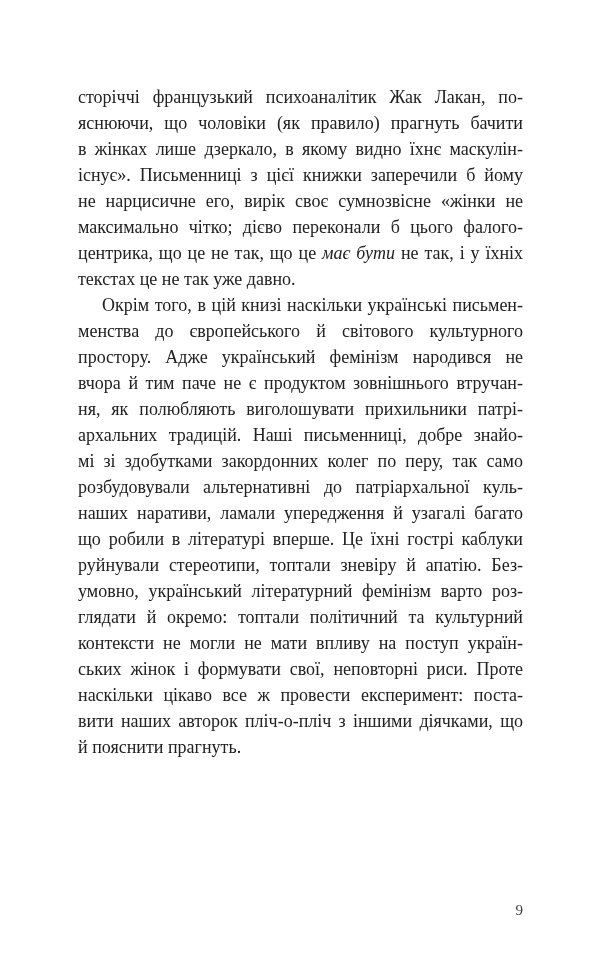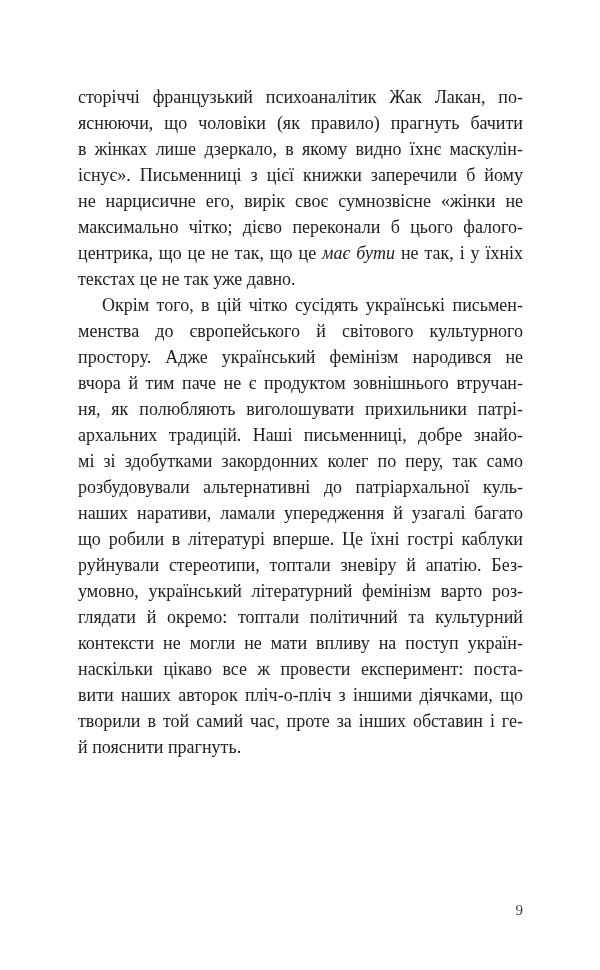--- a/index.html
+++ b/index.html
@@ -54,33 +54,33 @@
 <div class="page">
   <div class="text-block">
       <div class="line"><span>сторіччі французький психоаналітик Жак Лакан, по-</span></div>
       <div class="line"><span>яснюючи, що чоловіки (як правило) прагнуть бачити</span></div>
       <div class="line"><span>в жінках лише дзеркало, в якому видно їхнє маскулін-</span></div>
       <div class="line"><span>існує». Письменниці з цієї книжки заперечили б йому</span></div>
       <div class="line"><span>не нарцисичне его, вирік своє сумнозвісне «жінки не</span></div>
       <div class="line"><span>максимально чітко; дієво переконали б цього фалого-</span></div>
       <div class="line"><span>центрика, що це не так, що це </span><em>має бути</em><span> не так, і у їхніх</span></div>
       <div class="line para-end"><span>текстах це не так уже давно.</span></div>
-      <div class="line indent"><span>Окрім того, в цій чітко сусідять українські письмен-</span></div>
+      <div class="line indent"><span>Окрім того, в цій книзі наскільки українські письмен-</span></div>
       <div class="line"><span>менства до європейського й світового культурного</span></div>
       <div class="line"><span>простору. Адже український фемінізм народився не</span></div>
       <div class="line"><span>вчора й тим паче не є продуктом зовнішнього втручан-</span></div>
       <div class="line"><span>ня, як полюбляють виголошувати прихильники патрі-</span></div>
       <div class="line"><span>архальних традицій. Наші письменниці, добре знайо-</span></div>
       <div class="line"><span>мі зі здобутками закордонних колег по перу, так само</span></div>
       <div class="line"><span>розбудовували альтернативні до патріархальної куль-</span></div>
       <div class="line"><span>наших наративи, ламали упередження й узагалі багато</span></div>
       <div class="line"><span>що робили в літературі вперше. Це їхні гострі каблуки</span></div>
       <div class="line"><span>руйнували стереотипи, топтали зневіру й апатію. Без-</span></div>
       <div class="line"><span>умовно, український літературний фемінізм варто роз-</span></div>
       <div class="line"><span>глядати й окремо: топтали політичний та культурний</span></div>
       <div class="line"><span>контексти не могли не мати впливу на поступ україн-</span></div>
+      <div class="line"><span>ських жінок і формувати свої, неповторні риси. Проте</span></div>
       <div class="line"><span>наскільки цікаво все ж провести експеримент: поста-</span></div>
       <div class="line"><span>вити наших авторок пліч-о-пліч з іншими діячками, що</span></div>
-      <div class="line"><span>творили в той самий час, проте за інших обставин і ге-</span></div>
       <div class="line para-end"><span>й пояснити прагнуть.</span></div>
     </div>
   <div class="folio">9</div>
 </div>
 
 </body></html>

